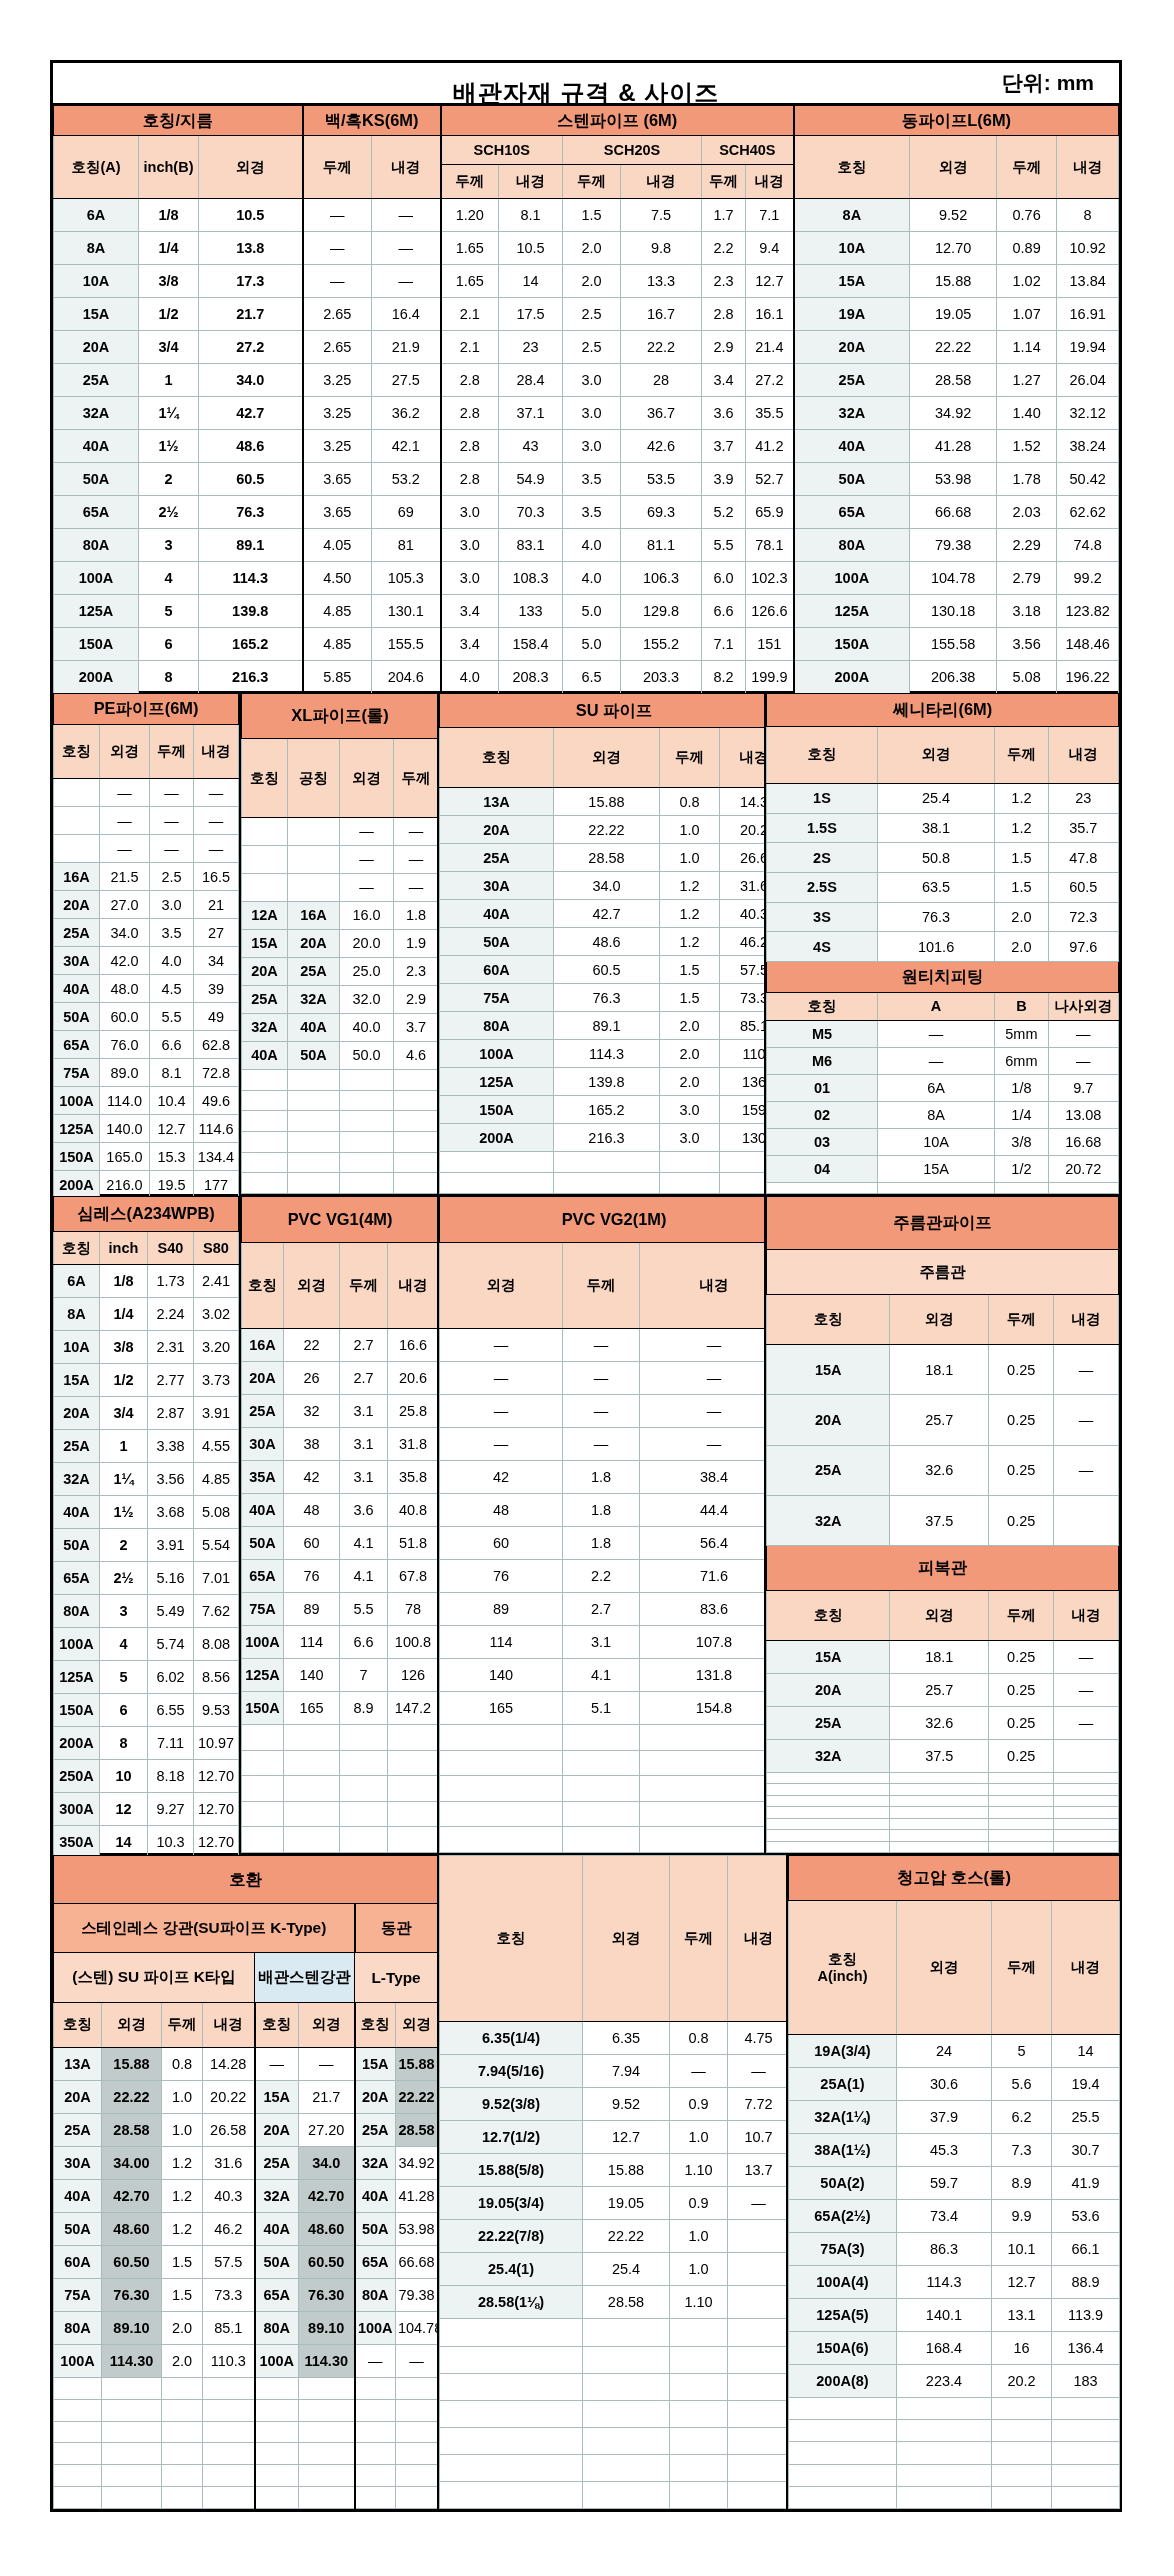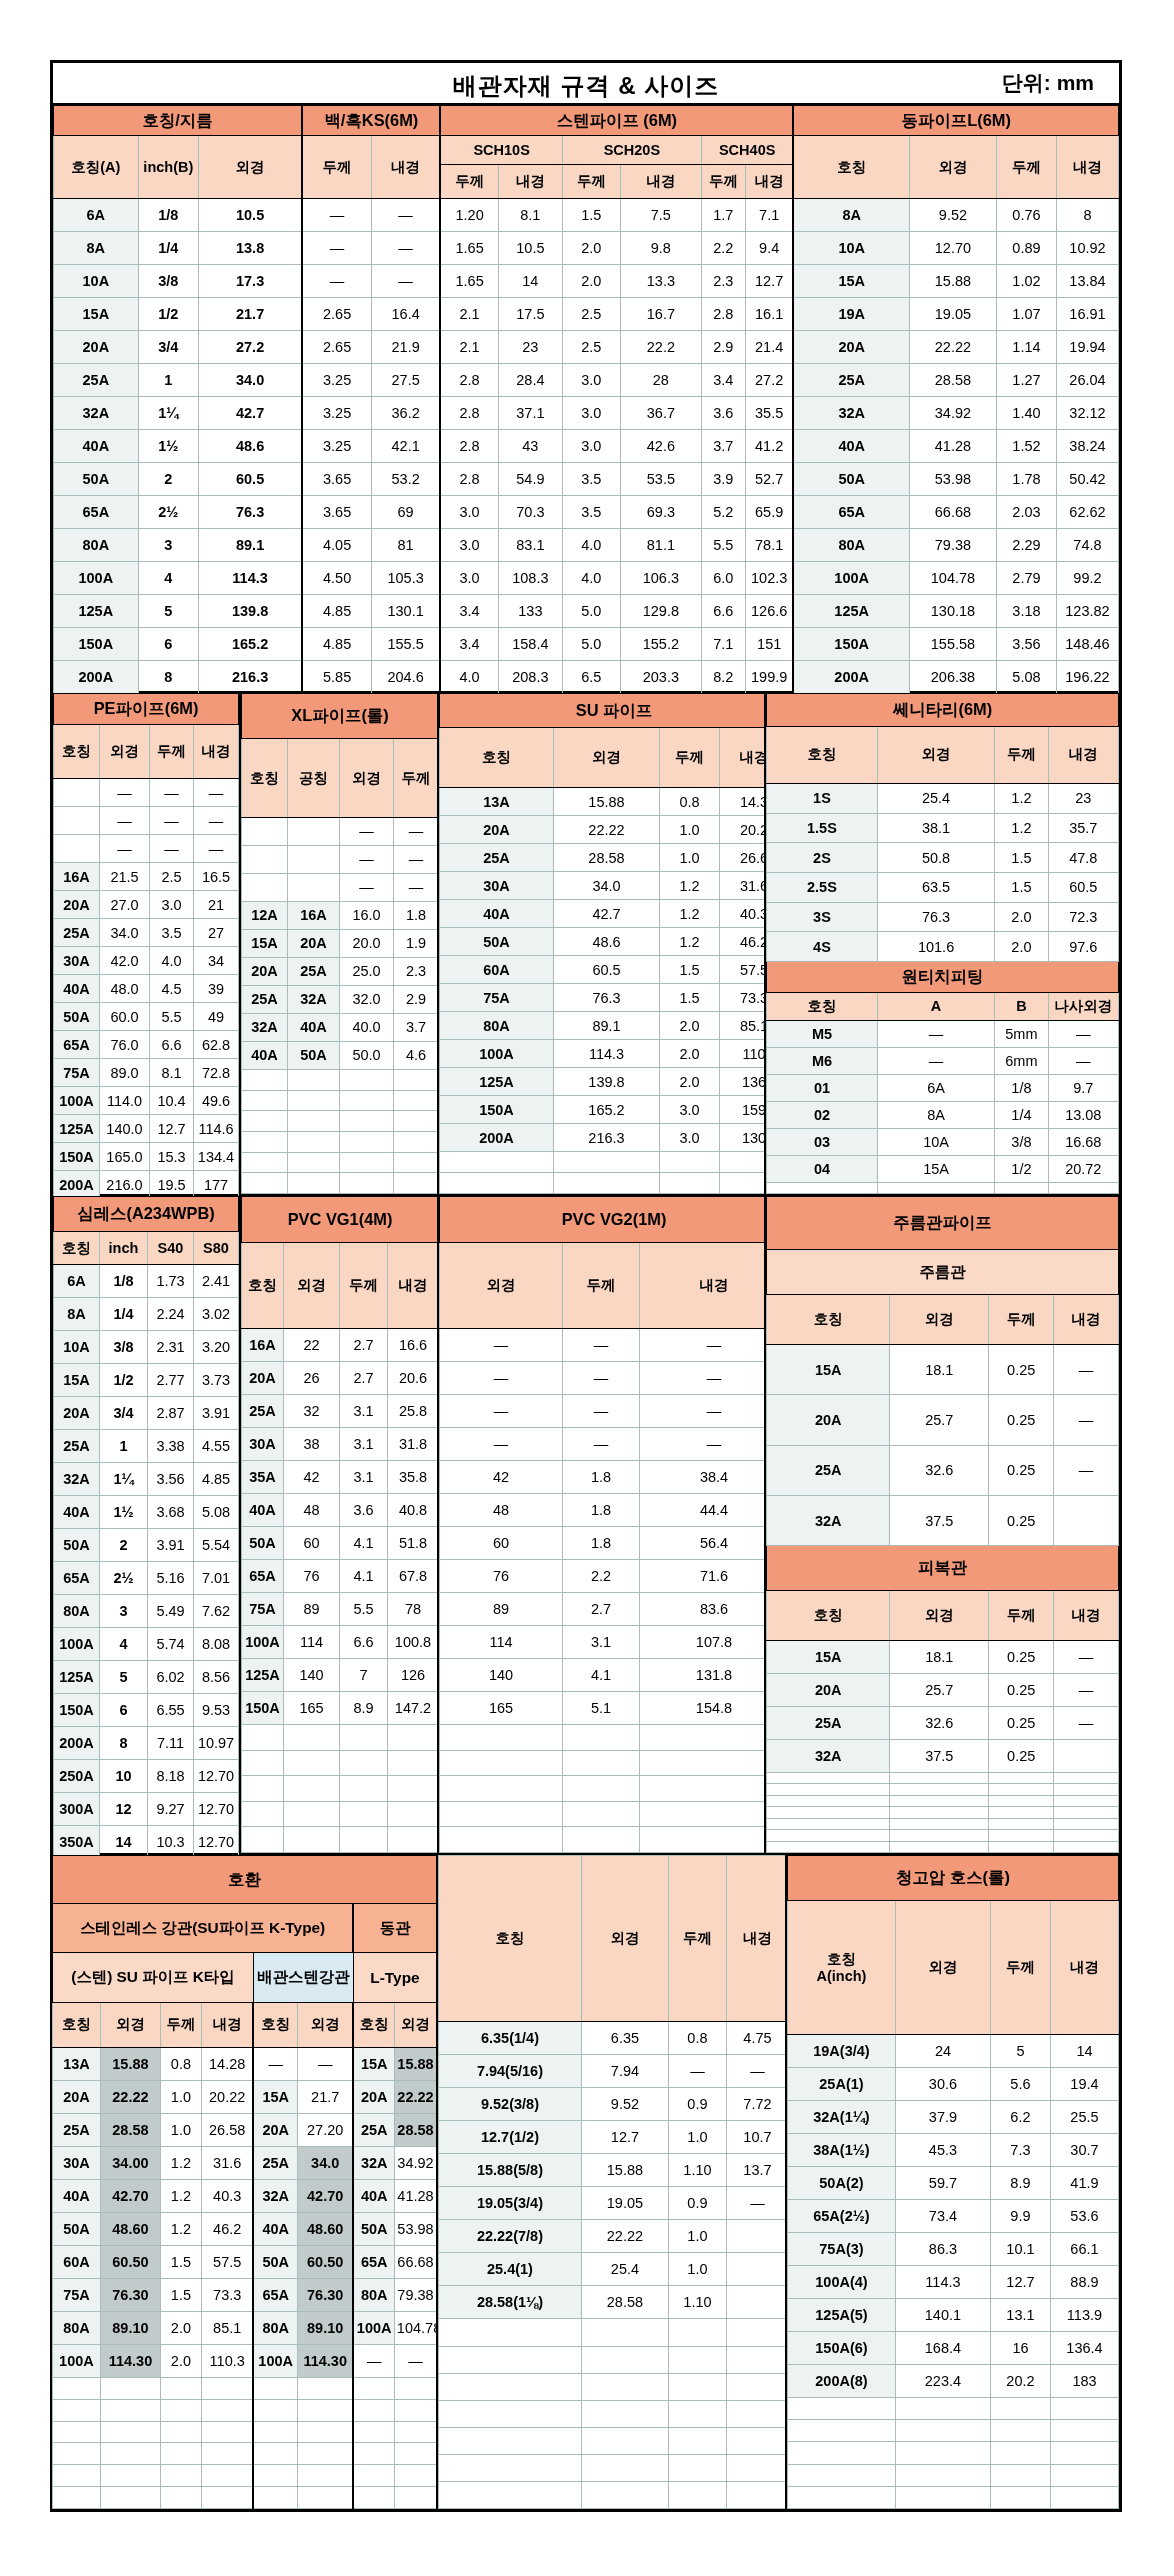--- a/index.html
+++ b/index.html
@@ -1,24 +1,24 @@
 <!DOCTYPE html>
 <html><head>
 <meta charset="utf-8">
 <style>
   html,body{margin:0;padding:0;background:#fff;}
   .sheet{position:relative;width:1175px;height:2576px;background:#fff;
          font-family:"Liberation Sans","DejaVu Sans",sans-serif;color:#000;}
   .frame{position:absolute;left:50px;top:60px;width:1072px;border:3.9px solid #000;
          box-sizing:border-box;background:#fff;}
   .titlebar{position:relative;height:40px;border-bottom:2.9px solid #000;background:#fff;}
-  .main-title{position:absolute;left:0;right:0;top:7px;text-align:center;
+  .main-title{position:absolute;left:0;right:0;top:14px;text-align:center;
               font-size:24px;font-weight:bold;letter-spacing:1px;}
   .unit{position:absolute;right:25px;top:5.8px;font-size:21px;font-weight:bold;}
-  .band{display:flex;border-top:2.9px solid #000;box-sizing:border-box;justify-content:flex-end;}
+  .band{display:flex;border-top:2.9px solid #000;box-sizing:border-box;}
   #band1{height:586px;border-top:none;}
   #band2{height:503px;}
   #band3{height:659px;}
   #band4{height:656px;}
   .tcol{box-sizing:border-box;}
   .tcol + .tcol{border-left:2.9px solid #000;}
   .b2c1,.b3c1{width:186px;} .b2c2,.b3c2{width:198px;} .b2c3,.b3c3{width:327px;}
   .b2c4,.b3c4{flex:1;}
   .b4c1{width:384px;} .b4c2{width:349px;} .b4c3{flex:1;}
   table{border-collapse:collapse;table-layout:fixed;width:100%;height:100%;}

